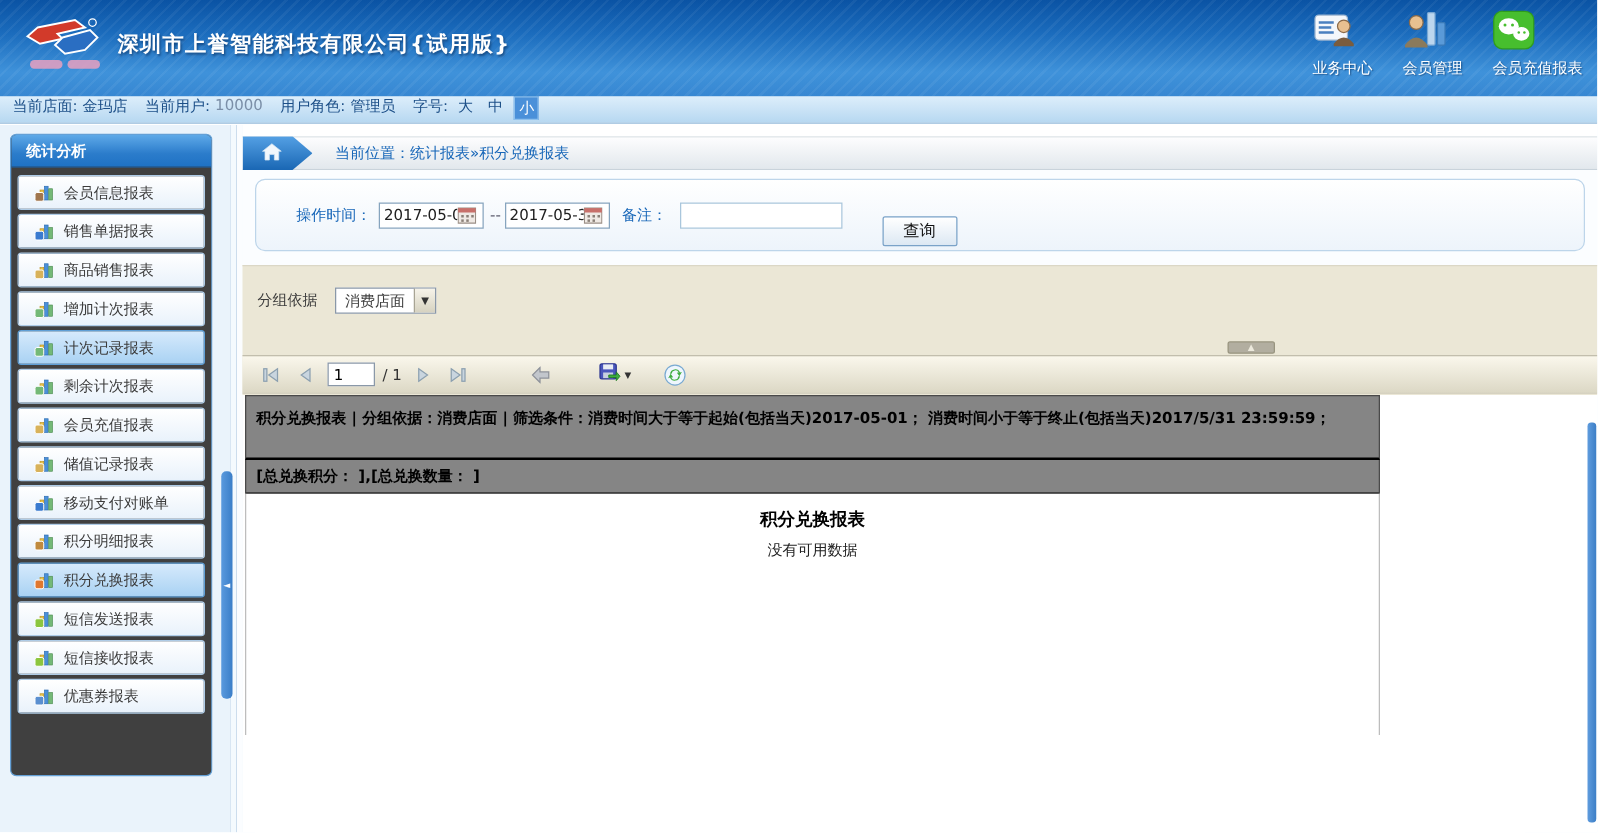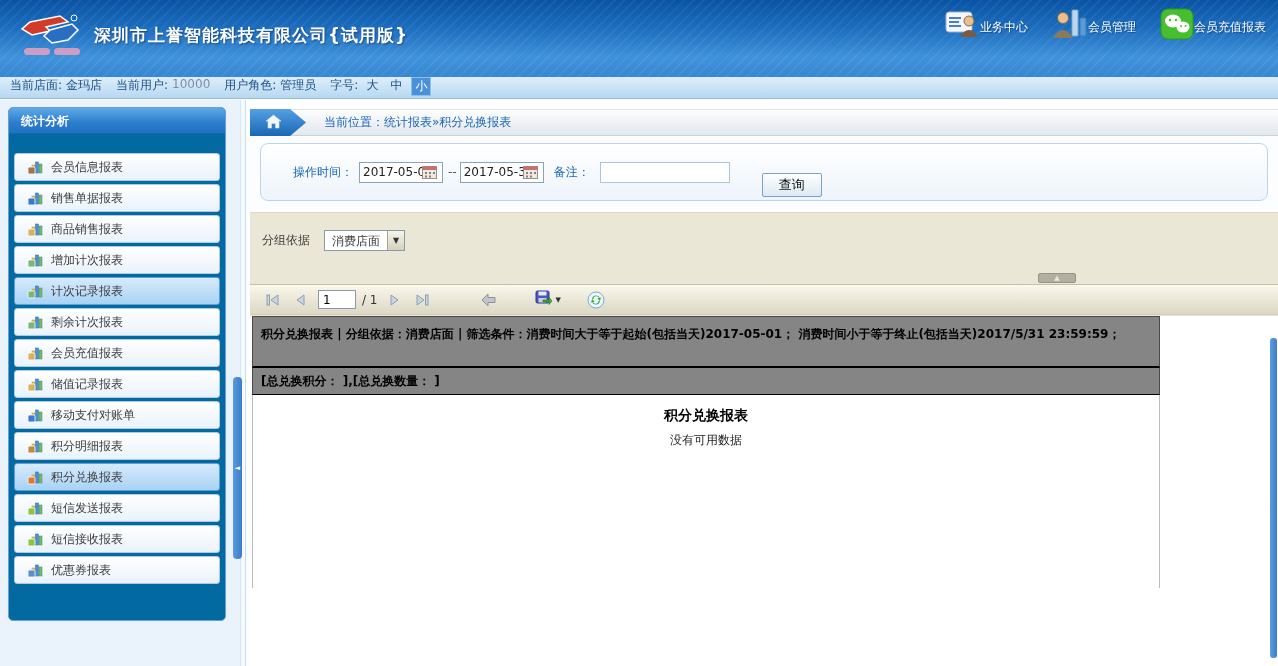--- a/index.html
+++ b/index.html
@@ -8,37 +8,37 @@
 
   
   .top-header { position:relative; height:77px;
     background:
       repeating-linear-gradient(135deg, rgba(255,255,255,.05) 0 2px, rgba(255,255,255,0) 2px 7px),
       linear-gradient(180deg,#0a53a4 0%,#1b6cbd 35%,#3f92da 75%,#3787d2 100%);
   }
   .logo { position:absolute; left:16px; top:10px; width:72px; height:52px; }
   .company-title { position:absolute; left:94px; top:24px; color:#fff; font-size:17px; font-weight:bold; text-shadow:1px 1px 2px rgba(0,30,70,.55); letter-spacing:1px; }
   .top-nav { position:absolute; right:12px; top:8px; display:flex; gap:24px; }
-  .nav-item { display:flex; flex-direction:row; align-items:center; color:#fff; cursor:pointer; }
+  .nav-item { display:flex; flex-direction:column; color:#fff; cursor:pointer; }
   .nav-item .nav-label { margin-top:3px; text-shadow:1px 1px 1px rgba(0,30,70,.5); }
 
   
   .info-bar { height:22px; background:linear-gradient(180deg,#ddeefb,#b7d8f1); border-bottom:1px solid #96bcdc; display:flex; align-items:flex-start; padding-left:10px; color:#1c4f88; }
   .info-bar .seg { margin-right:14px; display:flex; gap:4px; }
   .info-bar .val-dim { color:#7b8fa8; }
   .fs-opt { padding:0 3px; margin:0 1px; cursor:pointer; }
   .fs-opt.selected { background:#4a90d9; color:#fff; border:1px solid #8ec0ec; }
 
   
   .body-wrap { position:absolute; top:100px; left:0; right:0; bottom:0; background:#eaf3fb; display:flex; }
 
   
-  .sidebar { width:218px; height:514px; margin:7px 0 0 8px; background:#0369a1; border:1px solid #64a0d6; border-radius:5px; overflow:hidden; flex:none; }
+  .sidebar { width:162px; height:514px; margin:7px 0 0 8px; background:#404040; border:1px solid #64a0d6; border-radius:5px; overflow:hidden; flex:none; }
   .sidebar-header { height:26px; line-height:26px; background:linear-gradient(180deg,#5ea9e8 0%,#2b7ccb 60%,#1f72c4 100%); color:#fff; font-weight:bold; padding-left:12px; border-bottom:1px solid #1a64ae; }
-  .side-list { padding:16px 5px;font-family:Liberation Mono, monospace; }
+  .side-list { padding:3px 5px;font-family:Liberation Mono, monospace; }
   .side-item { height:28px; margin:3px 0; background:linear-gradient(180deg,#ffffff,#e9f2fb); border:1px solid #aecbe6; border-radius:3px; display:flex; align-items:center; padding-left:12px; gap:8px; color:#3c3c3c; cursor:pointer; }
   .side-item.selected { background:linear-gradient(180deg,#d6eafc,#a9d2f3); border-color:#5f9fd6; }
   .s-icon { width:16px; height:16px; flex:none; }
 
   
   .splitter { width:24px; flex:none; position:relative;
     background:linear-gradient(90deg,#eaf3fb 0 14px,#d8e6f3 14px 15px,#f4fafe 15px 19px,#ccdded 19px 20px,#fbfdff 20px 24px); }
   .split-handle { position:absolute; left:7px; top:277px; width:9px; height:182px; background:linear-gradient(90deg,#5a9ade,#3a7ec8); border-radius:4px; display:flex; align-items:center; justify-content:center; color:#fff; font-size:7px; cursor:col-resize; }
 
   

